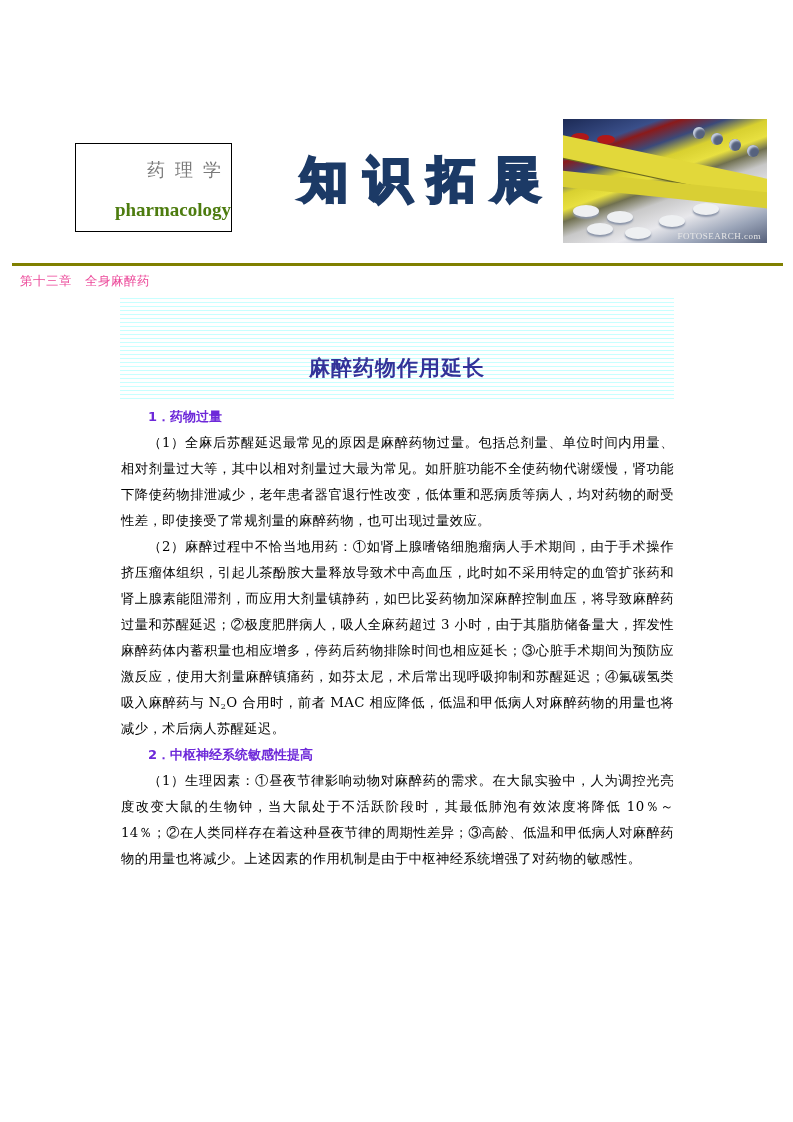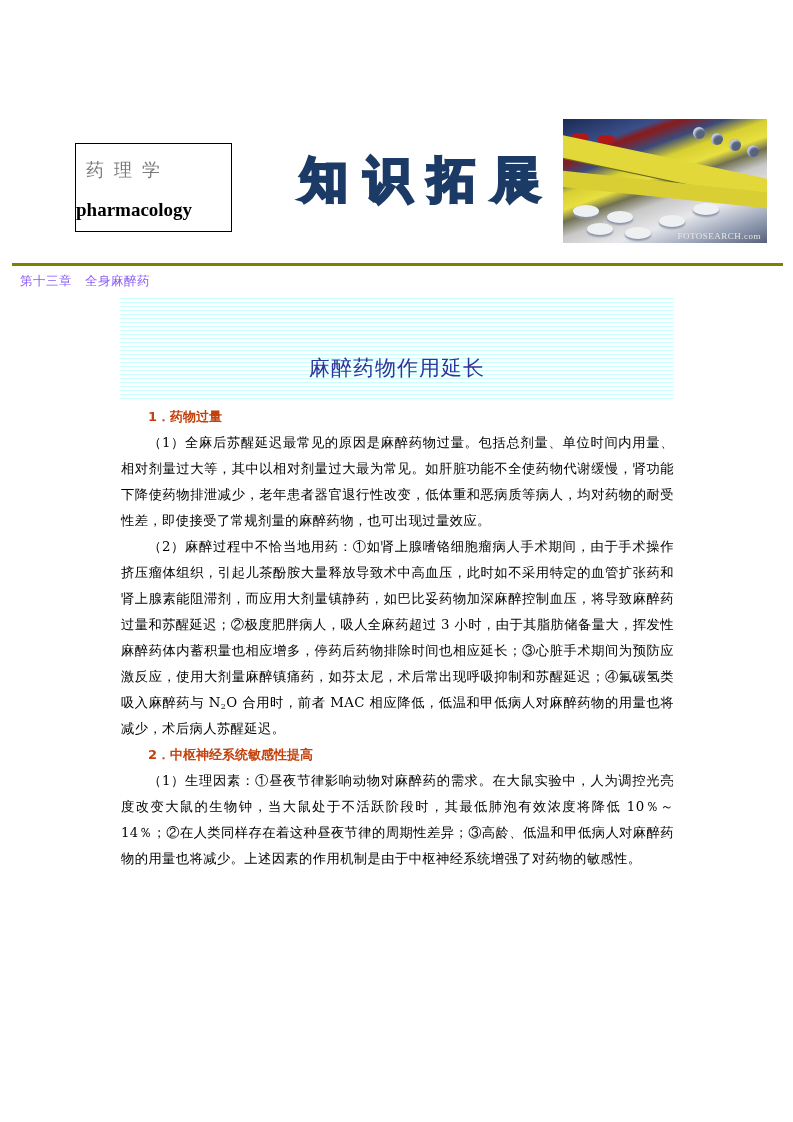--- a/index.html
+++ b/index.html
@@ -1,25 +1,25 @@
 <!DOCTYPE html>
 <html><head>
 <meta charset="utf-8">
 <style>
   html, body { margin: 0; padding: 0; background: #ffffff; }
   body { width: 793px; height: 1122px; position: relative; overflow: hidden;
          font-family: "DejaVu Serif", "Liberation Serif", serif; color: #000; }
 
   .course-box { position: absolute; left: 75px; top: 143px; width: 157px; height: 89px;
-                border: 1px solid #000; box-sizing: border-box; text-align: left; }
+                border: 1px solid #000; box-sizing: border-box; text-align: right; }
   .course-cn { position: absolute; left: 0; right: 0; top: 14px; font-size: 18px;
                letter-spacing: 10px; color: #7a7a7a; padding-left: 10px;
                font-family: "DejaVu Sans", sans-serif; }
   .course-en { position: absolute; left: 0; right: 0; top: 55px; font-size: 19px;
-               font-weight: bold; color: #000000; font-family: "Liberation Serif", serif; }
+               font-weight: bold; color: #4d7c0f; font-family: "Liberation Serif", serif; }
 
   .banner-title { position: absolute; left: 296px; top: 150px; height: 60px; display: flex; gap: 8px; }
   .banner-char { width: 56px; height: 58px; font-size: 48px; line-height: 58px; text-align: center;
                  font-weight: bold; color: #ffffff; font-family: "DejaVu Sans", sans-serif;
                  -webkit-text-stroke: 3px #1c3a66;
                  text-shadow: 0 0 1px #1c3a66; }
 
   .photo { position: absolute; left: 563px; top: 119px; width: 204px; height: 124px; overflow: hidden;
            background: linear-gradient(160deg, #1c2a55 0%, #3a4f8a 18%, #8b1a1a 22%, #3b4a7a 30%,
                        #d8d030 38%, #e8e040 46%, #707050 52%, #c8c8c8 60%, #e8e8ec 72%, #9aa4b8 86%, #56607a 100%); }
@@ -29,30 +29,30 @@
                    transform: rotate(6deg); }
   .photo .pill { position: absolute; width: 26px; height: 12px; border-radius: 50%; background: #eef0f2;
                  box-shadow: 0 2px 2px #8a94a8; }
   .photo .redpill { position: absolute; width: 18px; height: 9px; border-radius: 50%; background: #b01818; }
   .photo .blister { position: absolute; width: 12px; height: 12px; border-radius: 50%; background: #56627e;
                     box-shadow: inset 2px 2px 2px #c8d0e0; }
   .photo .wm { position: absolute; right: 6px; bottom: 2px; font-size: 9px; color: #e8e8e8;
                font-family: "Liberation Serif", serif; letter-spacing: 0.5px; text-align: center; }
 
   .divider { position: absolute; left: 12px; top: 263px; width: 771px; height: 3px; background: #808000; }
-  .chapter { position: absolute; left: 20px; top: 273px; font-size: 12.5px; color: #8b5cf6;
+  .chapter { position: absolute; left: 20px; top: 273px; font-size: 12.5px; color: #ec4899;
              font-family: Liberation Serif, serif; letter-spacing: 0.5px; }
 
   .title-box { position: absolute; left: 120px; top: 298px; width: 554px; height: 102px;
                background: repeating-linear-gradient(to bottom, #c8ffff 0px, #c8ffff 1px, #ffffff 1px, #ffffff 4px); }
   .title-text { position: absolute; left: 0; right: 0; top: 56px; text-align: center; font-size: 21px;
-                font-weight: normal; color: #333399; font-family: "DejaVu Sans", sans-serif; letter-spacing: 1px; }
+                font-weight: bold; color: #333399; font-family: "DejaVu Sans", sans-serif; letter-spacing: 1px; }
 
   .content { position: absolute; left: 121px; top: 404px; width: 553px; font-size: 13.3px; line-height: 26px; }
-  .h { margin: 0; padding-left: 27px; font-weight: bold; color: #c2410c; font-size: 13px;
+  .h { margin: 0; padding-left: 27px; font-weight: bold; color: #6d28d9; font-size: 13px;
        font-family: "DejaVu Sans", sans-serif; }
   .p { margin: 0; text-indent: 27px; text-align: justify; letter-spacing: 0.4px; }
   sub { font-size: 8px; vertical-align: -2px; line-height: 0; }
 </style>
 </head>
 <body>
 
 <div class="course-box">
   <div class="course-cn">药理学</div>
   <div class="course-en">pharmacology</div>

